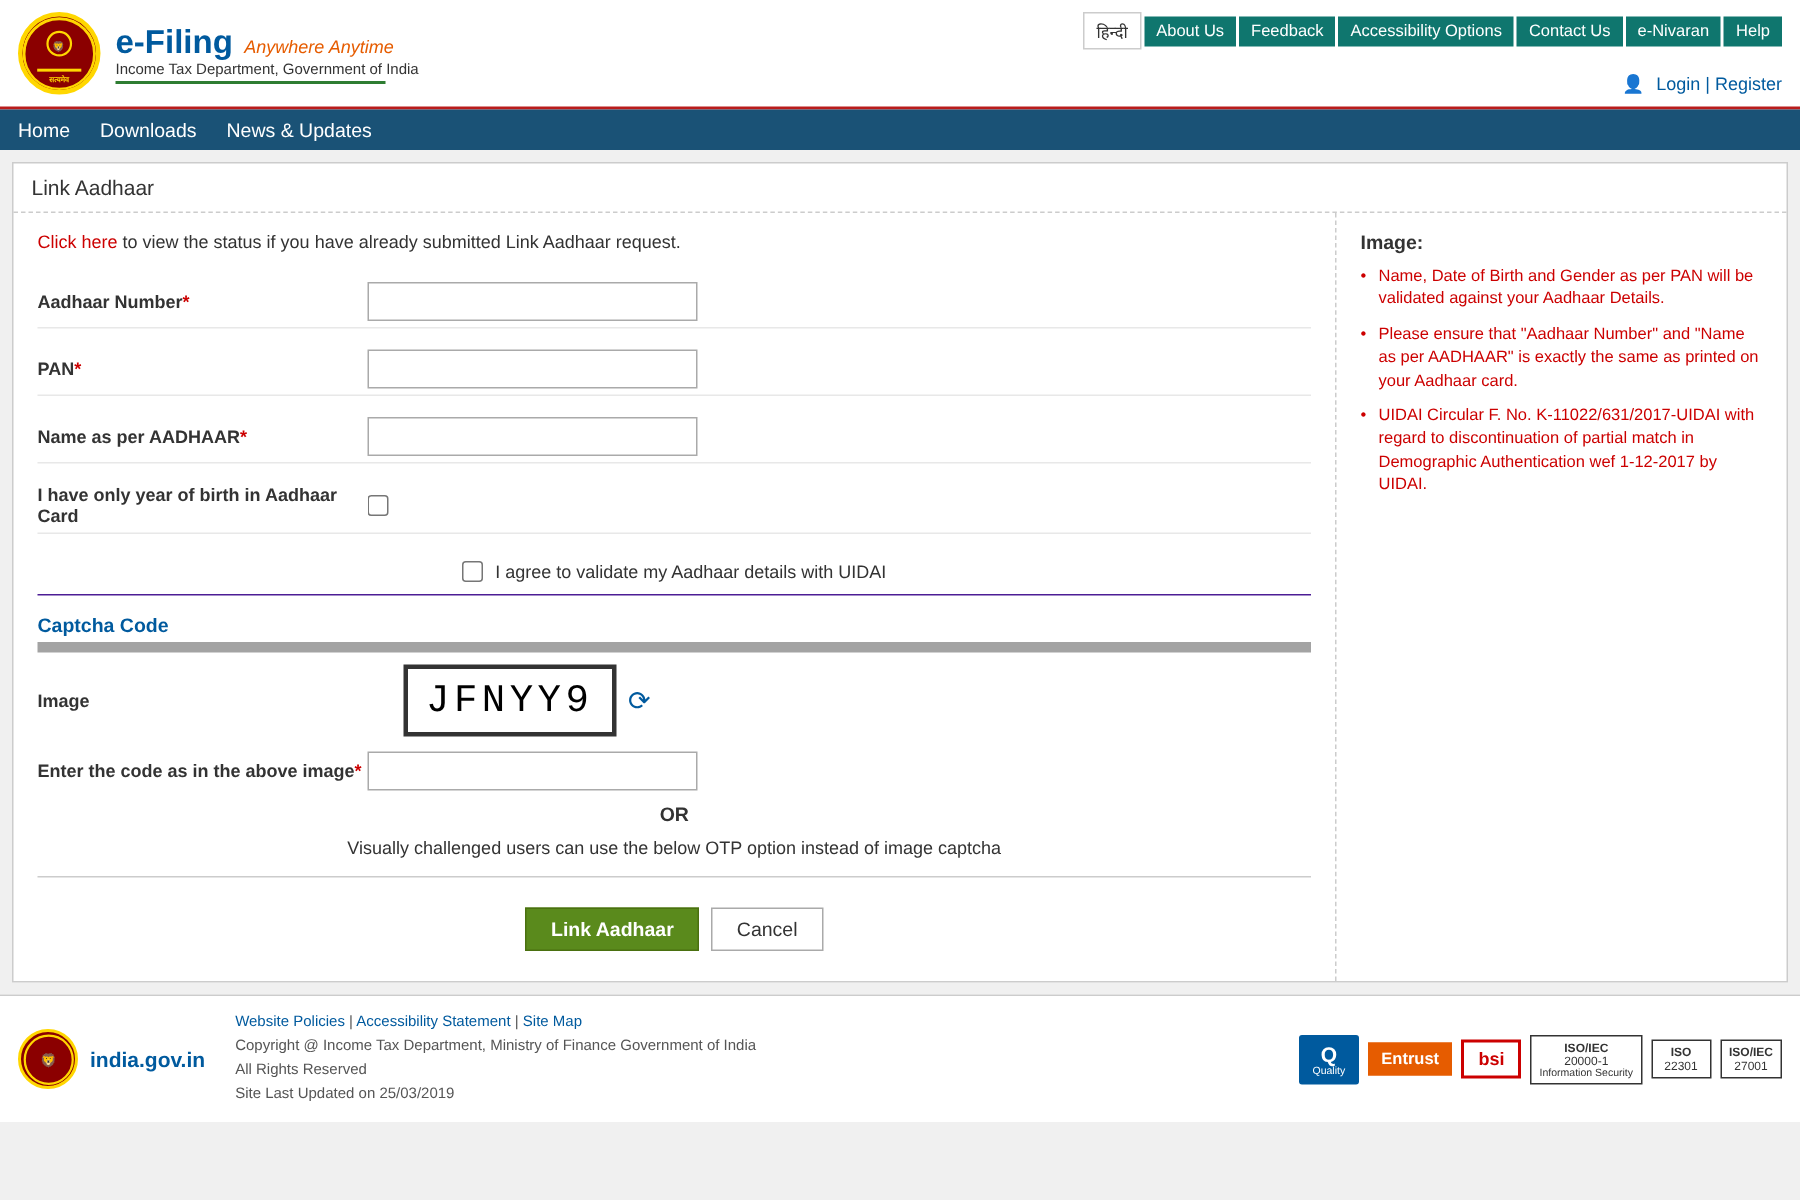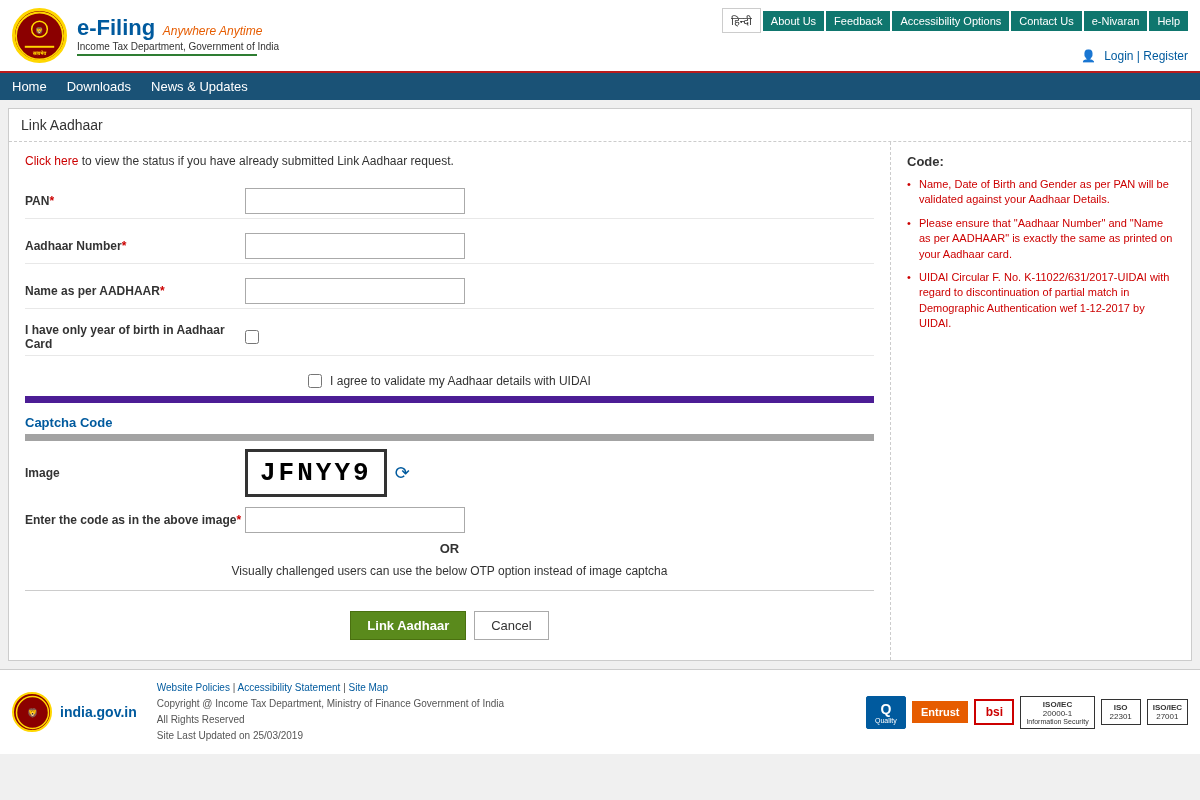--- a/index.html
+++ b/index.html
@@ -34,28 +34,28 @@
     .form-section { flex: 1; padding: 12px 16px; border-right: 1px dashed #ccc; }
     .click-here-text { font-size: 12px; color: #333; margin-bottom: 16px; }
     .click-here-text a { color: #c00; text-decoration: none; cursor: pointer; }
 
     .form-group { display: flex; align-items: center; margin-bottom: 10px; padding: 4px 0; border-bottom: 1px solid #e8e8e8; }
     .form-label { width: 220px; font-size: 12px; color: #333; font-weight: bold; flex-shrink: 0; }
     .form-label .required { color: #c00; }
     .form-input { width: 220px; height: 26px; border: 1px solid #aaa; padding: 2px 6px; font-size: 12px; }
     .form-checkbox { width: 14px; height: 14px; cursor: pointer; }
 
-    .agree-row { display: flex; align-items: center; justify-content: center; padding: 8px 0; border-bottom: 7px solid #4c1d95; gap: 8px; }
+    .agree-row { display: flex; align-items: center; justify-content: center; padding: 8px 0; border-bottom: 1px solid #4c1d95; gap: 8px; }
     .agree-label { font-size: 12px; color: #333; }
 
     
     .captcha-title { font-size: 13px; color: #005a9e; font-weight: bold; margin: 12px 0 8px 0; border-bottom: 7px solid #a3a3a3; padding-bottom: 4px; }
     .captcha-image-row { display: flex; align-items: center; margin-bottom: 10px; }
-    .captcha-label { width: 220px; font-size: 12px; color: #333; font-weight: bold; }
-    .captcha-image-box { border: 3px solid #333; background: #fff; padding: 6px 12px; font-size: 26px; font-weight: bold; font-family: 'Courier New', monospace; letter-spacing: 3px; color: #000; margin-right: 8px; }
+    .captcha-label { width: 244px; font-size: 12px; color: #333; font-weight: bold; }
+    .captcha-image-box { border: 3px solid #333; background: #fff; padding: 6px 12px; font-size: 26px; font-weight: normal; font-family: 'Courier New', monospace; letter-spacing: 3px; color: #000; margin-right: 8px; }
     .refresh-btn { background: none; border: none; cursor: pointer; font-size: 18px; color: #005a9e; }
     .enter-code-row { display: flex; align-items: center; margin-bottom: 8px; }
     .enter-code-label { width: 220px; font-size: 12px; color: #333; font-weight: bold; }
     .enter-code-label .required { color: #c00; }
 
     .or-divider { text-align: center; font-size: 13px; color: #333; font-weight: bold; margin: 8px 0; }
     .otp-text { text-align: center; font-size: 12px; color: #333; margin-bottom: 8px; }
     .otp-row { display: flex; align-items: center; justify-content: center; gap: 8px; margin-bottom: 12px; }
     .otp-label { font-size: 12px; color: #333; }
 
@@ -139,28 +139,28 @@
   <div class="content-area">
 
     <div class="form-section">
 
       <div class="click-here-text">
         <a>Click here</a><span> to view the status if you have already submitted Link Aadhaar request.</span>
       </div>
 
       <div class="form-group">
         <div class="form-label">
+          <span>Aadhaar Number</span><span class="required">*</span>
+        </div>
+        <input type="text" class="form-input" style="">
+      </div>
+
+      <div class="form-group">
+        <div class="form-label">
           <span>PAN</span><span class="required">*</span>
-        </div>
-        <input type="text" class="form-input" style="">
-      </div>
-
-      <div class="form-group">
-        <div class="form-label">
-          <span>Aadhaar Number</span><span class="required">*</span>
         </div>
         <input type="text" class="form-input" style="">
       </div>
 
       <div class="form-group">
         <div class="form-label">
           <span>Name as per AADHAAR</span><span class="required">*</span>
         </div>
         <input type="text" class="form-input" style="">
       </div>
@@ -198,21 +198,21 @@
       <hr class="divider-line">
 
       <div class="button-row">
         <button class="btn-link-aadhaar">Link Aadhaar</button>
         <button class="btn-cancel">Cancel</button>
       </div>
 
     </div>
 
     <div class="notes-section">
-      <div class="notes-title">Code:</div>
+      <div class="notes-title">Image:</div>
       <ul class="notes-list">
         <li>Name, Date of Birth and Gender as per PAN will be validated against your Aadhaar Details.</li>
         <li>Please ensure that "Aadhaar Number" and "Name as per AADHAAR" is exactly the same as printed on your Aadhaar card.</li>
         <li>UIDAI Circular F. No. K-11022/631/2017-UIDAI with regard to discontinuation of partial match in Demographic Authentication wef 1-12-2017 by UIDAI.</li>
       </ul>
     </div>
 
   </div>
 </div>
 

